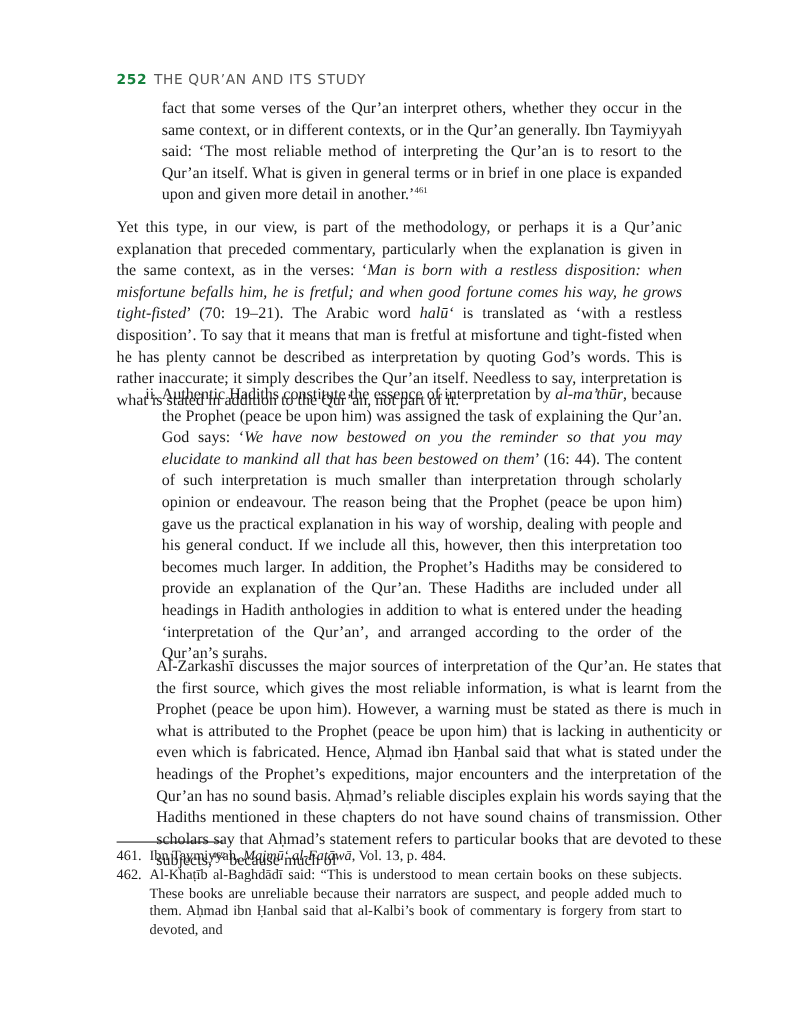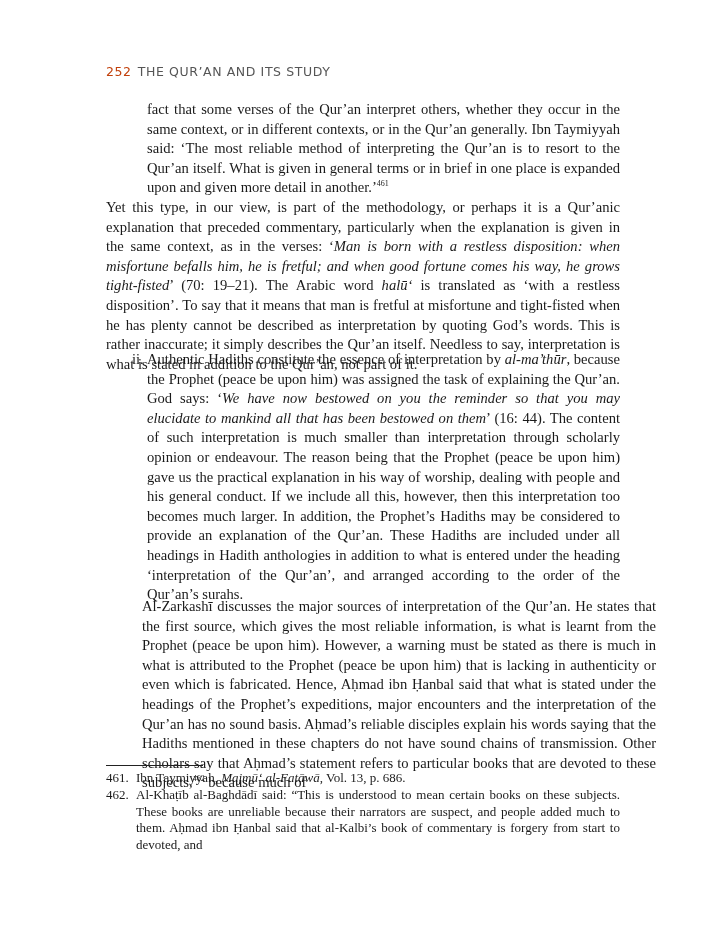--- a/index.html
+++ b/index.html
@@ -3,24 +3,24 @@
 <meta charset="utf-8">
 <style>
   html, body { margin: 0; padding: 0; background: #ffffff; }
   body { width: 720px; height: 937px; position: relative; overflow: hidden; color: #1a1a1a; }
   .page { position: absolute; left: 0; top: 0; width: 720px; height: 937px; }
   .running-head {
     position: absolute; left: 106px; top: 64px;
     font-family: "DejaVu Sans", sans-serif; font-size: 12.5px; letter-spacing: 0.6px;
     color: #555;
   }
-  .running-head .num { font-weight: normal; color: #c2410c; margin-right: 6px; }
+  .running-head .num { font-weight: bold; color: #15803d; margin-right: 6px; }
   .serif { font-family: "Liberation Serif", serif; font-size: 14.6px; line-height: 19.6px; text-align: justify; }
   .block { position: absolute; }
-  .quote { left: 147px; top: 100px; width: 473px; }
+  .quote { left: 147px; top: 90px; width: 473px; }
   .p1 { left: 106px; top: 198px; width: 514px; }
   .list { left: 147px; top: 350px; width: 473px; }
   .list .marker { position: absolute; left: -27px; top: 0; margin-left: 12px; }
   .p2 { left: 106px; top: 597px; width: 514px; margin-left: 36px; }
   .rule { position: absolute; left: 106px; top: 765px; width: 97px; border-top: 1px solid #222; }
   .fn { position: absolute; left: 106px; width: 514px; font-family: "Liberation Serif", serif; font-size: 13px; line-height: 16.5px; text-align: justify; }
   .fn .fnnum { position: absolute; left: 0; top: 0; }
   .fn .fntext { margin-left: 30px; display: block; }
   .fn461 { top: 770px; }
   .fn462 { top: 787px; }
@@ -51,21 +51,21 @@
   </div>
 
   <div class="block p2 serif">
     <p><span>Al-Zarkashī discusses the major sources of interpretation of the Qur’an. He states that the first source, which gives the most reliable information, is what is learnt from the Prophet (peace be upon him). However, a warning must be stated as there is much in what is attributed to the Prophet (peace be upon him) that is lacking in authenticity or even which is fabricated. Hence, Aḥmad ibn Ḥanbal said that what is stated under the headings of the Prophet’s expeditions, major encounters and the interpretation of the Qur’an has no sound basis. Aḥmad’s reliable disciples explain his words saying that the Hadiths mentioned in these chapters do not have sound chains of transmission. Other scholars say that Aḥmad’s statement refers to particular books that are devoted to these subjects,</span><sup>462</sup><span> because much of</span></p>
   </div>
 
   <div class="rule"></div>
 
   <div class="fn fn461">
     <span class="fnnum">461.</span>
-    <span class="fntext"><span>Ibn Taymiyyah, </span><i>Majmū‘ al-Fatāwā</i><span>, Vol. 13, p. 686.</span></span>
+    <span class="fntext"><span>Ibn Taymiyyah, </span><i>Majmū‘ al-Fatāwā</i><span>, Vol. 13, p. 484.</span></span>
   </div>
 
   <div class="fn fn462">
     <span class="fnnum">462.</span>
     <span class="fntext">Al-Khaṭīb al-Baghdādī said: “This is understood to mean certain books on these subjects. These books are unreliable because their narrators are suspect, and people added much to them. Aḥmad ibn Ḥanbal said that al-Kalbi’s book of commentary is forgery from start to devoted, and</span>
   </div>
 
 </div>
 
 </body></html>

